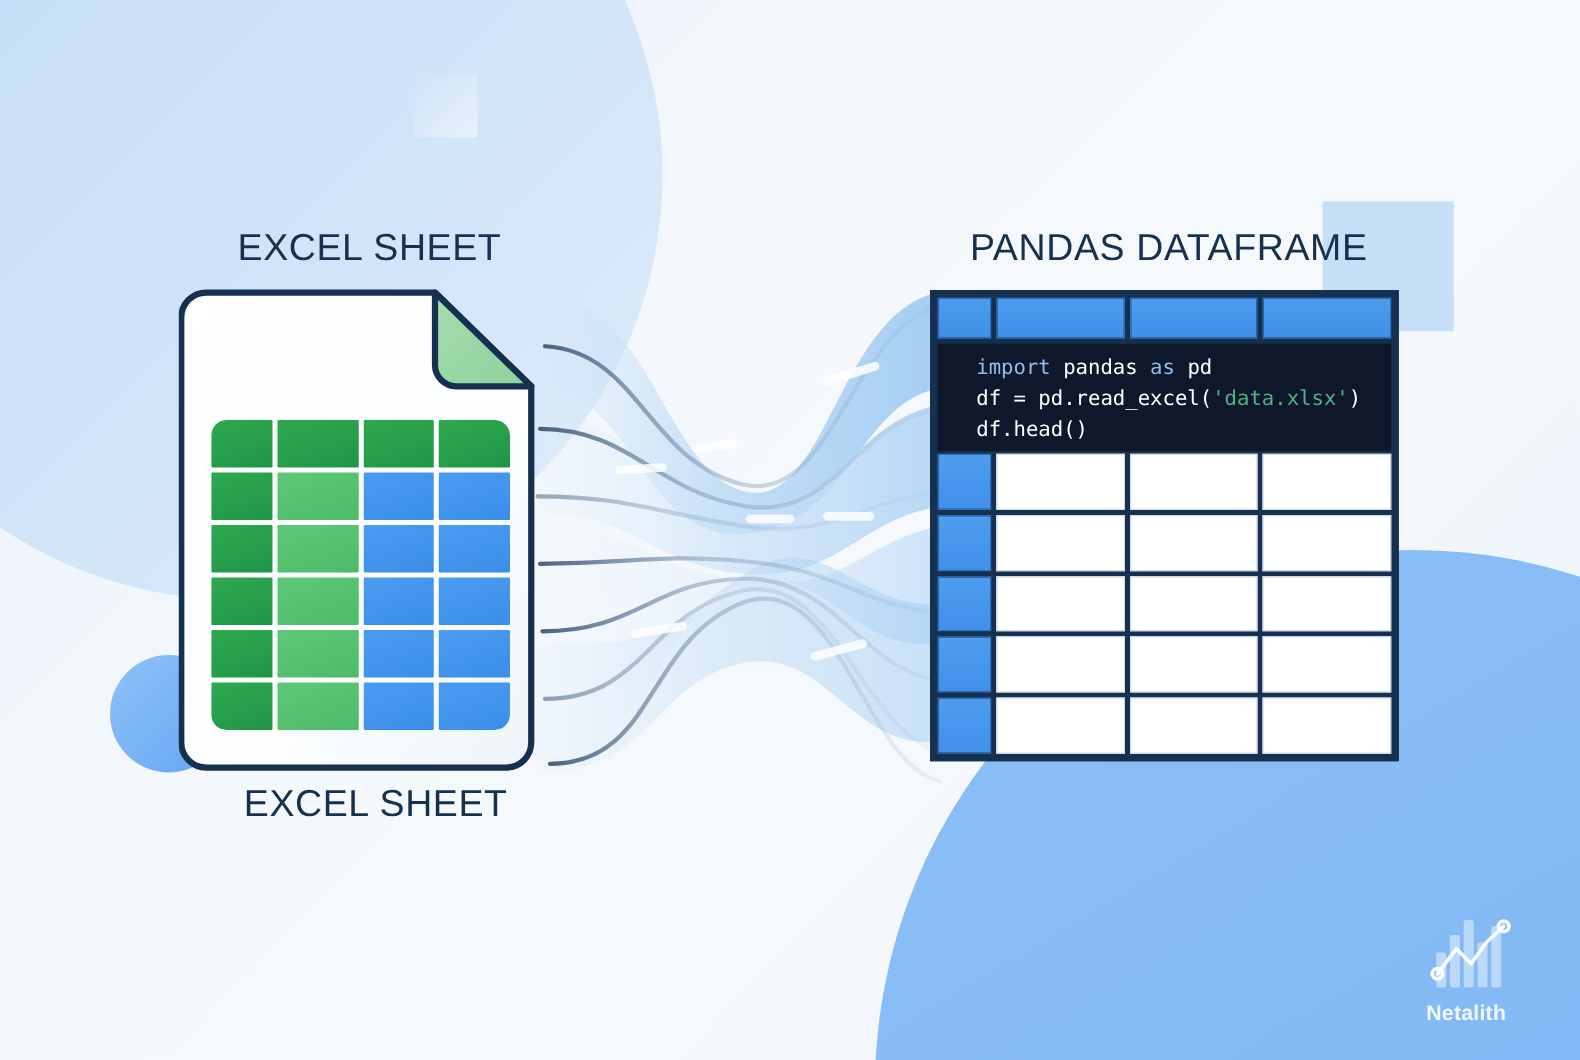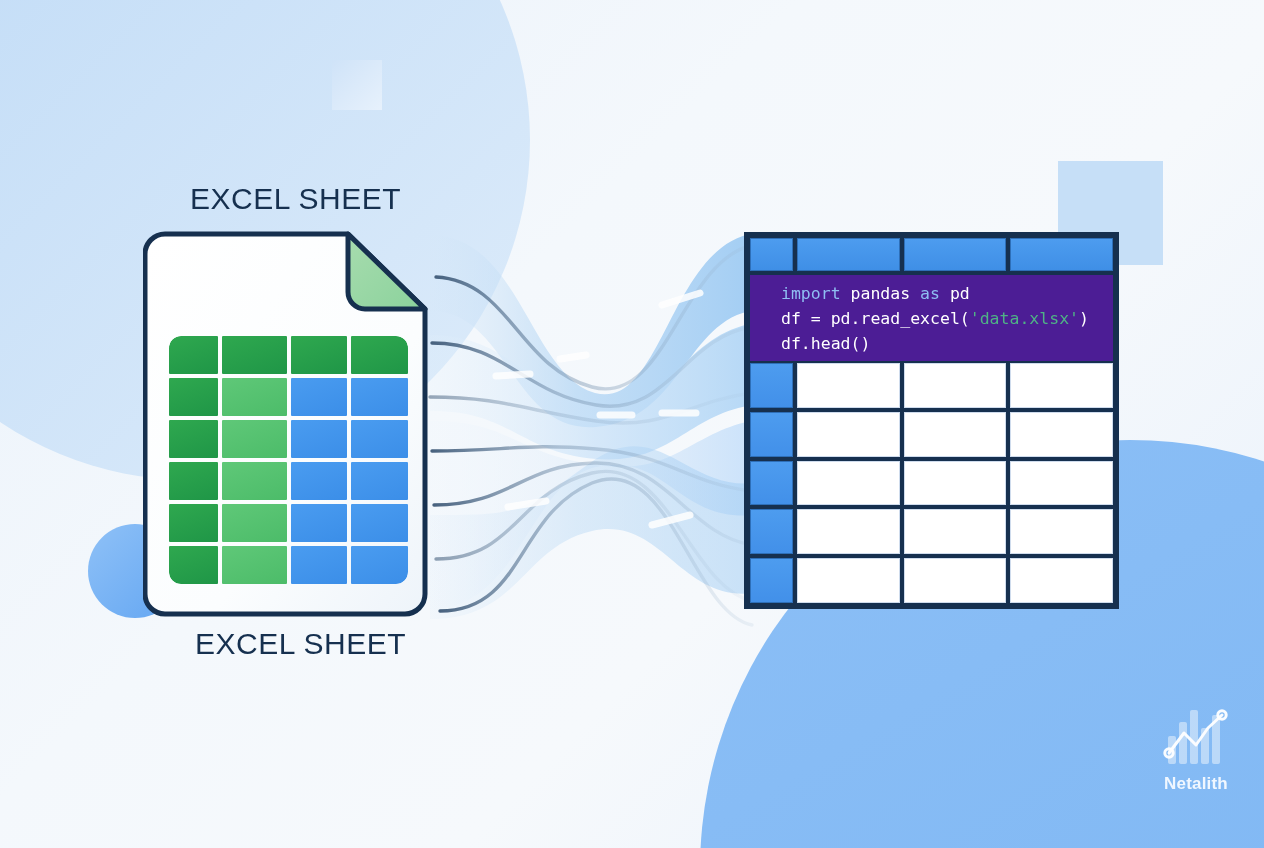--- a/index.html
+++ b/index.html
@@ -121,21 +121,21 @@
   }
   .df-head-index { width: 43px; flex: none; }
   .df-head-col   { flex: 1; }
 
   #code-block {
     position: absolute;
     left: 3px;
     top: 40px;
     right: 3px;
     height: 86px;
-    background: #4c1d95;
+    background: #0f172a;
     padding: 6px 0 0 31px;
     box-sizing: border-box;
     font-family: "DejaVu Sans Mono", monospace;
     font-size: 16.5px;
     line-height: 25px;
     white-space: pre;
     color: #ffffff;
   }
   .tok-kw  { color: #8fbef2; }
   .tok-str { color: #4fb286; }
@@ -167,23 +167,23 @@
     flex: 1;
     background: #ffffff;
     border: 1px solid #cfdced;
     box-sizing: border-box;
   }
 
   
   #brand {
     position: absolute;
     left: 1141px;
-    top: 706px;
+    top: 732px;
     width: 110px;
-    text-align: center;
+    text-align: left;
   }
   #brand-name {
     margin-top: 2px;
     color: #f0f7ff;
     font-size: 17px;
     font-weight: 700;
     letter-spacing: 0.2px;
     font-family: "Liberation Sans", sans-serif;
   }
 </style>
@@ -372,20 +372,21 @@
         <div class="df-index-cell"></div>
         <div class="df-data-cell"></div>
         <div class="df-data-cell"></div>
         <div class="df-data-cell"></div>
       </div>
     </div>
   </div>
 
   <div class="heading" id="title-excel-top">EXCEL SHEET</div>
   <div class="heading" id="title-excel-bottom">EXCEL SHEET</div>
+  <div class="heading" id="title-pandas">PANDAS DATAFRAME</div>
 
   <div id="brand">
     <svg width="72" height="62" viewBox="0 0 72 62" xmlns="http://www.w3.org/2000/svg">
       <g fill="#ffffff" opacity="0.45">
         <rect x="8" y="30" width="8" height="28" rx="2"></rect>
         <rect x="19" y="16" width="8" height="42" rx="2"></rect>
         <rect x="30" y="4" width="8" height="54" rx="2"></rect>
         <rect x="41" y="22" width="8" height="36" rx="2"></rect>
         <rect x="52" y="9" width="8" height="49" rx="2"></rect>
       </g>

